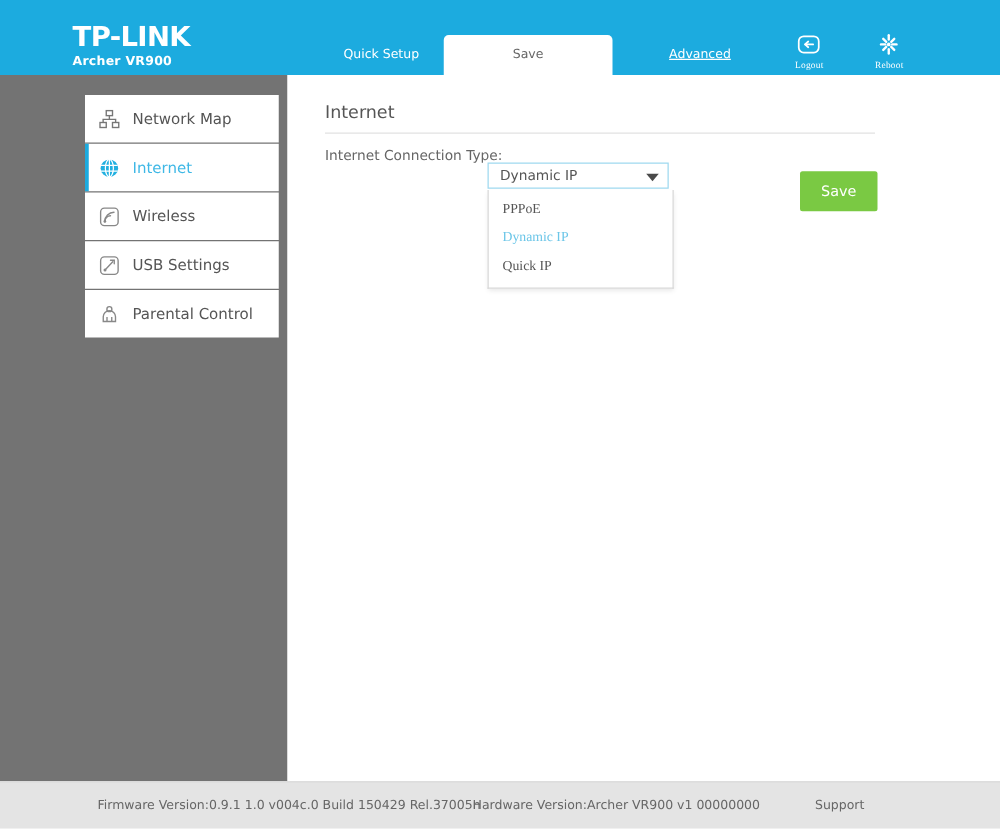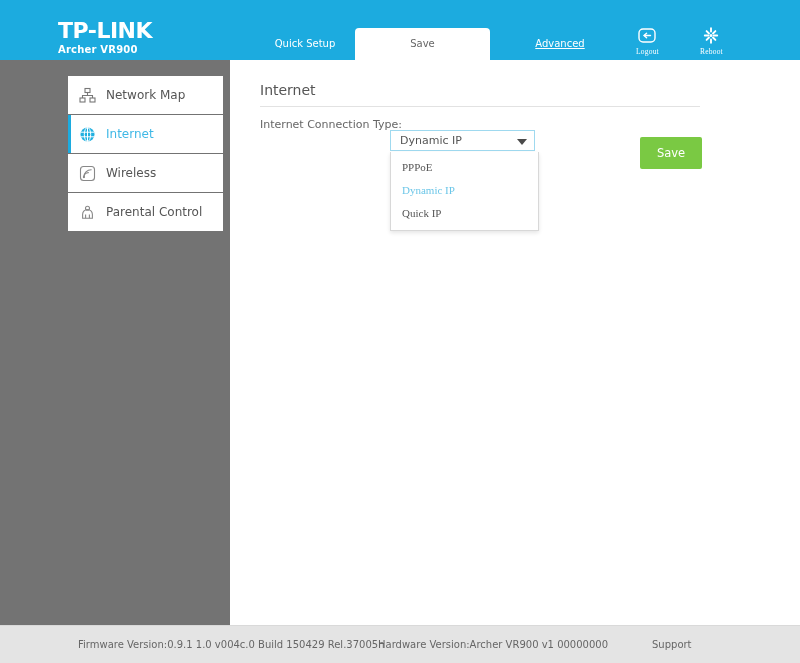--- a/index.html
+++ b/index.html
@@ -349,20 +349,33 @@
               <path d="M4.8 12.2 A7.4 7.4 0 0 1 12.2 4.8"></path>
               <path d="M4.8 12.2 A4.6 4.6 0 0 1 9.4 7.6"></path>
             </g>
             <circle cx="4.9" cy="12.1" r="1.1" fill="#888888"></circle>
           </svg>
         </span>
         <span class="mi-label">Wireless</span>
       </div>
 
 
+      <div class="menu-item">
+        <span class="mi-icon">
+          <svg width="17" height="17" viewBox="0 0 17 17">
+            <rect x="1.5" y="1.5" width="14" height="14" rx="3" fill="none" stroke="#888888" stroke-width="1.1"></rect>
+            <g fill="none" stroke="#888888" stroke-width="1.1" stroke-linecap="round">
+              <path d="M5.0 12.0 L11.2 5.4"></path>
+              <path d="M9.4 4.2 L12.4 4.2 L12.4 7.0"></path>
+            </g>
+            <circle cx="5.0" cy="12.0" r="1.2" fill="#888888"></circle>
+          </svg>
+        </span>
+        <span class="mi-label">USB Settings</span>
+      </div>
 
       <div class="menu-item">
         <span class="mi-icon">
           <svg width="17" height="17" viewBox="0 0 17 17">
             <g fill="none" stroke="#888888" stroke-width="1.1">
               <circle cx="8.5" cy="4.3" r="2.0"></circle>
               <path d="M3.6 14.2 V10.4 A4.9 4.9 0 0 1 13.4 10.4 V14.2 Z"></path>
               <path d="M6.6 14.2 V10.6 M10.4 14.2 V10.6"></path>
             </g>
           </svg>

